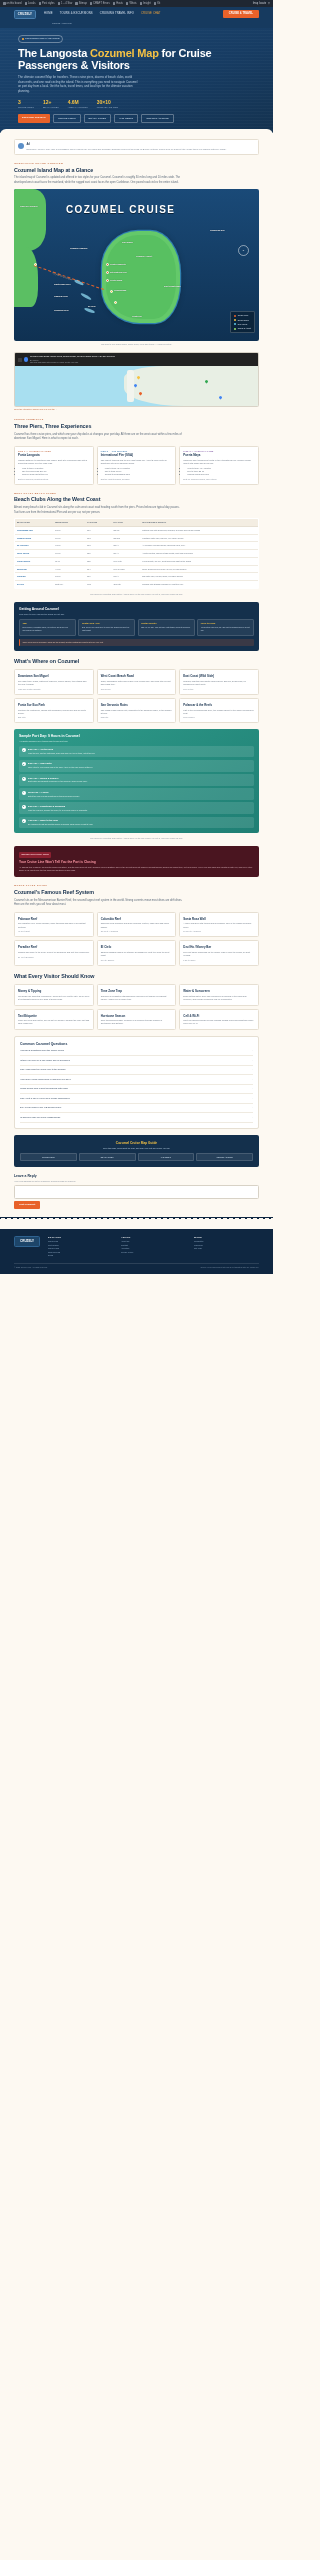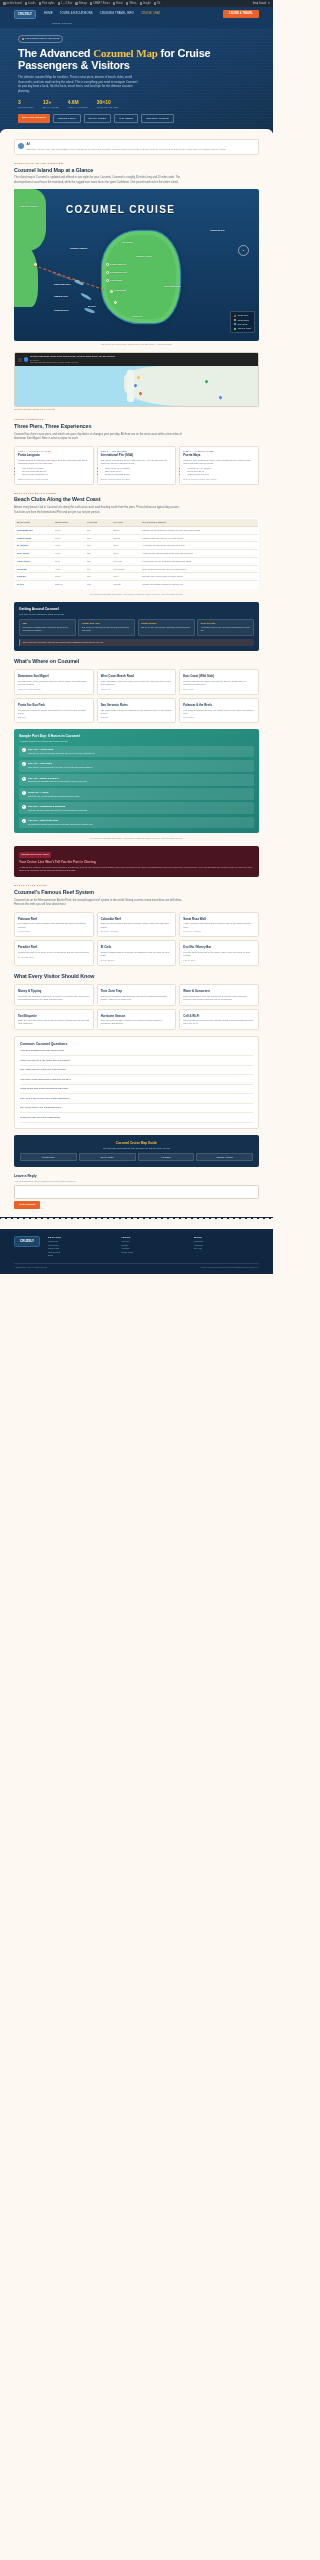--- a/index.html
+++ b/index.html
@@ -41,21 +41,21 @@
       repeating-linear-gradient(0deg, rgba(255,255,255,.025) 0 1px, transparent 1px 3px),
       linear-gradient(160deg,#1b4570 0%, #173c63 55%, #14324f 100%);
     padding:7px 18px 10px 18px;
     color:#fff; position:relative;
   }
   .pill { display:inline-flex; align-items:center; gap:1.5px;
     border:.4px solid rgba(255,255,255,.35); border-radius:5px;
     padding:1px 3px; font-size:2.3px; color:#cfe0ef; margin-bottom:4px;}
   .pill .dot { width:1.6px;height:1.6px;border-radius:50%;background:#f0a43a;}
   h1.hero-title { font-size:11px; line-height:1.12; font-weight:bold; letter-spacing:-.2px;}
-  h1.hero-title .hl { color:#f5c244;font-family:Liberation Serif, serif; }
+  h1.hero-title .hl { color:#f5c244; }
   .hero-sub { font-size:2.9px; color:#b9cde0; margin-top:3.5px; max-width:120px; line-height:1.6;}
   .stats { display:flex; gap:9px; margin-top:5px; }
   .stat-n { font-size:5px; font-weight:bold; color:#f5c244; }
   .stat-l { font-size:2.1px; color:#9db4cc; white-space:nowrap; letter-spacing:.1px;}
   .hero-btns { display:flex; gap:3px; margin-top:5px; flex-wrap:wrap; }
   .btn-o { background:#e8622a; color:#fff; font-size:2.5px; padding:2px 4px;
     border-radius:1px; font-weight:bold; white-space:nowrap;}
   .btn-g { background:transparent; color:#cfe0ef; font-size:2.5px; padding:2px 4px;
     border:.4px solid rgba(255,255,255,.3); border-radius:1px; white-space:nowrap;}
   
@@ -261,21 +261,21 @@
   <div class="cta-top">CRUISE &amp; TRAVEL</div>
 </div>
 <div class="subnav">PORTS / MEXICO</div>
 
 <div class="hero">
   <div class="pill">
     <i class="dot"></i>
     <span>COMPLETE PORT PAGE GUIDE</span>
   </div>
   <h1 class="hero-title">
-    <span>The Advanced </span><span class="hl">Cozumel</span><span> </span><span class="hl">Map</span><span> for Cruise Passengers &amp; Visitors</span>
+    <span>The Langosta </span><span class="hl">Cozumel</span><span> </span><span class="hl">Map</span><span> for Cruise Passengers &amp; Visitors</span>
   </h1>
   <div class="hero-sub">The ultimate cozumel Map for travelers. These cruise piers, dozens of beach clubs, world class reefs, and one road circling the island. This is everything you need to navigate Cozumel on port day from a local. Get the facts, travel times, and local tips for the ultimate vacation planning.</div>
   <div class="stats">
     <div>
       <div class="stat-n">3</div>
       <div class="stat-l">CRUISE PIERS</div>
     </div>
     <div>
       <div class="stat-n">12+</div>
       <div class="stat-l">BEACH CLUBS</div>

